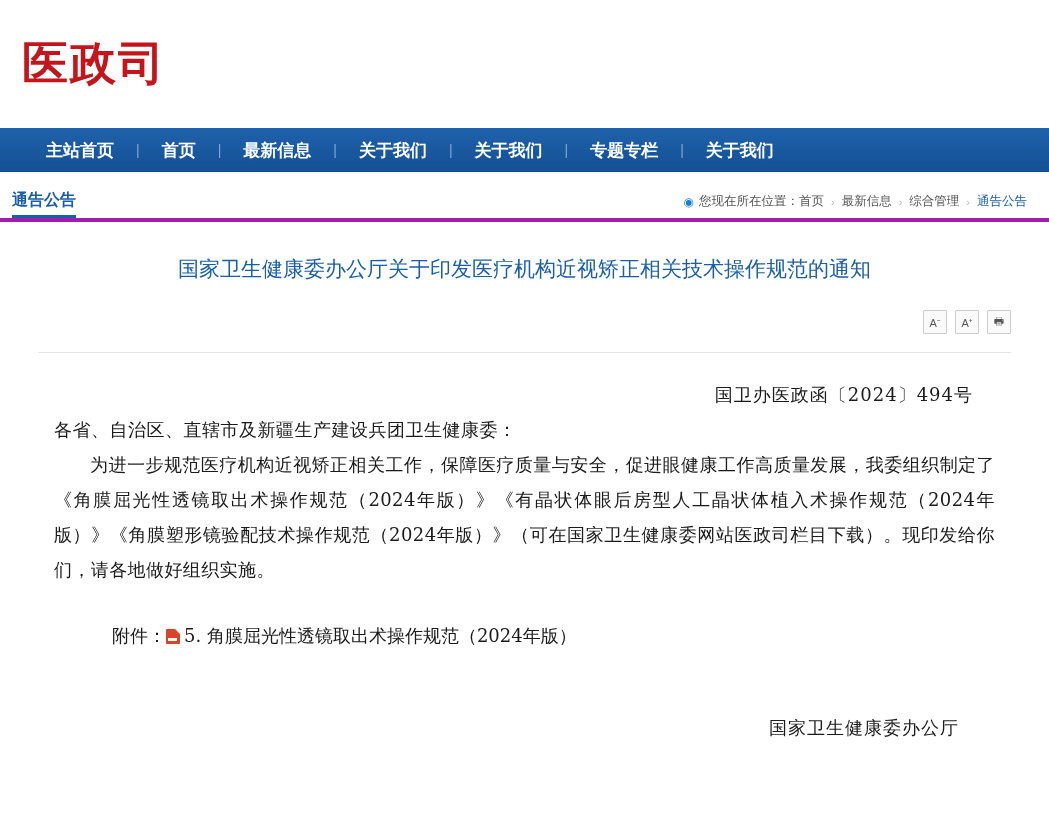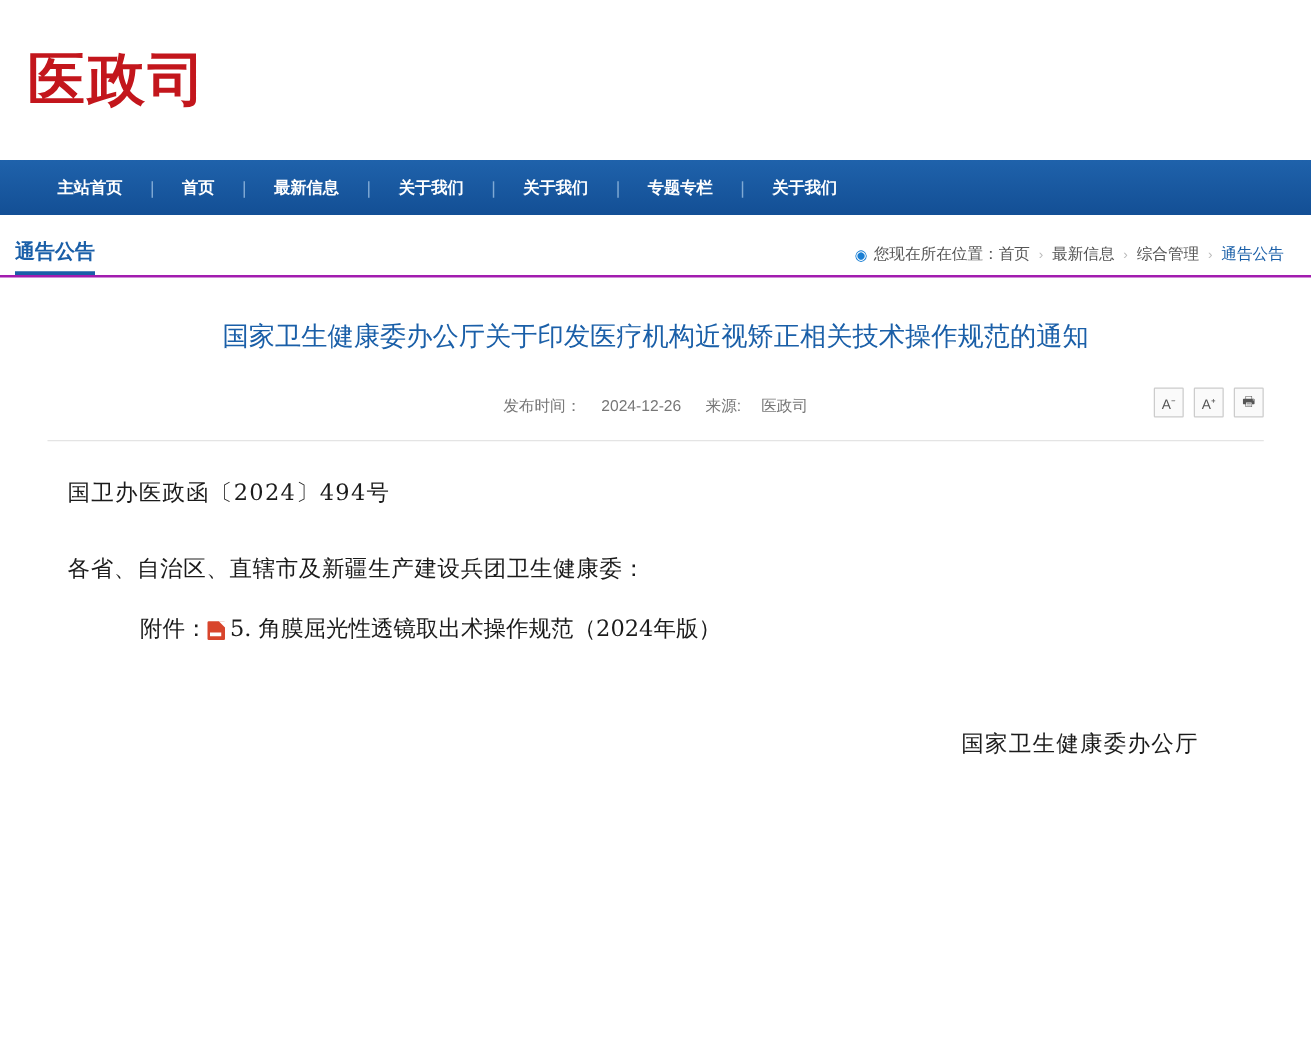--- a/index.html
+++ b/index.html
@@ -41,42 +41,42 @@
     height: 44px;
     background: #1a5fa8;
     background: linear-gradient(#1f62ab, #134f95);
     display: flex;
     align-items: center;
     padding-left: 30px;
     box-sizing: border-box;
   }
   .nav-item {
     color: #ffffff;
-    font-size: 13px;
+    font-size: 17px;
     font-weight: bold;
     padding: 0 16px;
     white-space: nowrap;
     cursor: pointer;
   }
   .nav-sep {
     color: #7fa9d4;
     font-size: 14px;
     padding: 0 6px;
     user-select: none;
   }
 
   
   .crumb-row {
     height: 50px;
     display: flex;
     align-items: flex-end;
     justify-content: space-between;
     padding: 0 22px 0 12px;
     box-sizing: border-box;
-    border-bottom: 2px solid #a21caf;
+    border-bottom: 4px solid #a21caf;
   }
   .section-title {
     font-size: 16px;
     font-weight: bold;
     color: #1a5fa8;
     padding-bottom: 4px;
     border-bottom: 3px solid #1a5fa8;
     line-height: 22px;
   }
   .crumb {
@@ -153,33 +153,32 @@
   }
 
   .body-wrap {
     padding: 24px 22px 0 22px;
     font-family: "DejaVu Serif", "Liberation Serif", serif;
     font-size: 18px;
     color: #1b1b1b;
     line-height: 35px;
   }
   .doc-number {
-    text-align: left;
+    text-align: right;
     letter-spacing: 1px;
     padding-right: 22px;
-    margin-bottom: 26px;
   }
   .p-addressee { letter-spacing: 0.5px; }
   .p-main {
     text-indent: 2em;
     text-align: justify;
     letter-spacing: 0.4px;
   }
   .attachments {
-    margin-top: 14px;
+    margin-top: 32px;
     padding-left: 58px;
   }
   .att-line {
     display: flex;
     align-items: flex-start;
     line-height: 34px;
   }
   .att-label { white-space: nowrap; }
   .att-items { }
   .att-item {
@@ -257,39 +256,36 @@
       <span class="sep">›</span>
       <span class="cur">通告公告</span>
     </div>
   </div>
 
   <div class="article">
 
     <div class="art-title">国家卫生健康委办公厅关于印发医疗机构近视矫正相关技术操作规范的通知</div>
 
     <div class="meta-row">
-      <div class="meta-center">
-        <span>发布时间：</span><span>2024-12-26</span>
-        <span>来源:</span><span>医政司</span>
-      </div>
       <div class="meta-tools">
         <div class="tool-btn">A⁻</div>
         <div class="tool-btn">A⁺</div>
         <div class="tool-btn">🖶</div>
       </div>
     </div>
 
     <div class="divider"></div>
 
     <div class="body-wrap">
 
       <div class="doc-number">国卫办医政函〔2024〕494号</div>
 
       <div class="p-addressee">各省、自治区、直辖市及新疆生产建设兵团卫生健康委：</div>
 
+      <div class="p-main">为进一步规范医疗机构近视矫正相关工作，保障医疗质量与安全，促进眼健康工作高质量发展，我委组织制定了《角膜屈光性透镜取出术操作规范（2024年版）》《有晶状体眼后房型人工晶状体植入术操作规范（2024年版）》《角膜塑形镜验配技术操作规范（2024年版）》（可在国家卫生健康委网站医政司栏目下载）。现印发给你们，请各地做好组织实施。</div>
 
       <div class="attachments">
         <div class="att-line">
           <div class="att-label">附件：</div>
           <div class="att-items">
             <div class="att-item">
               <span class="pdf-ico"></span>
               <span>5. 角膜屈光性透镜取出术操作规范（2024年版）</span>
             </div>
           </div>

